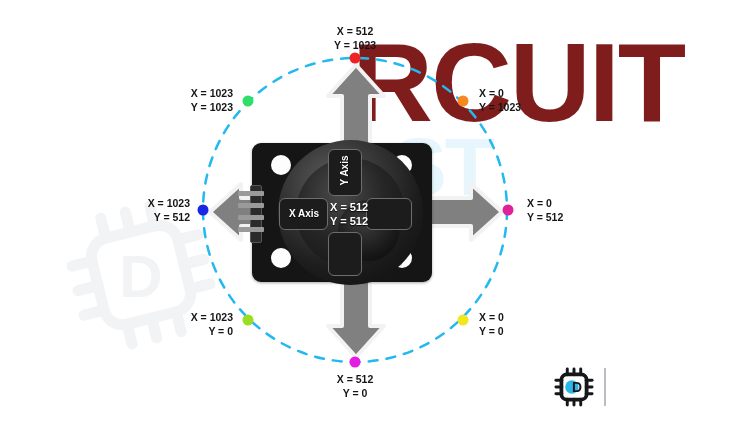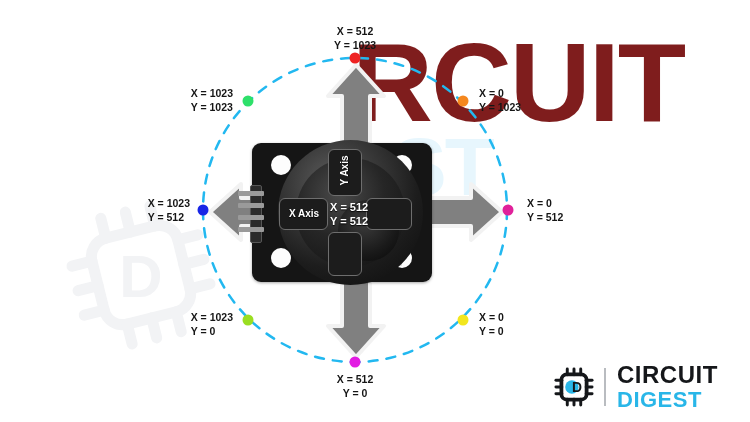--- a/index.html
+++ b/index.html
@@ -221,21 +221,21 @@
   }
   .callout {
     position: absolute;
     color: #151515;
     font-size: 10.5px;
     font-weight: 700;
     line-height: 14px;
     white-space: nowrap;
   }
   .ca-right { text-align: left; }
-  .ca-left  { text-align: left; transform: translateX(-100%); }
+  .ca-left  { text-align: right; transform: translateX(-100%); }
   .ca-center{ text-align: center; transform: translateX(-50%); }
 
   
   #logo {
     position: absolute;
     left: 553px;
     top: 363px;
     display: flex;
     align-items: center;
     height: 48px;
@@ -412,19 +412,15 @@
         <line x1="21" y1="66" x2="7" y2="66"></line>
         <line x1="79" y1="34" x2="93" y2="34"></line>
         <line x1="79" y1="50" x2="93" y2="50"></line>
         <line x1="79" y1="66" x2="93" y2="66"></line>
       </g>
       <rect x="20" y="20" width="60" height="60" rx="13" fill="none" stroke="#15171a" stroke-width="9"></rect>
       <circle cx="45" cy="50" r="16" fill="#29b6e8"></circle>
       <text x="57" y="63" font-family="'Liberation Sans', sans-serif" font-size="33" font-weight="700" fill="#15171a" text-anchor="middle">D</text>
     </svg>
     <div id="logo-divider"></div>
-    <div id="logo-words">
-      <div id="logo-circuit">CIRCUIT</div>
-      <div id="logo-digest">DIGEST</div>
-    </div>
   </div>
 
 </div>
 
 </body></html>

